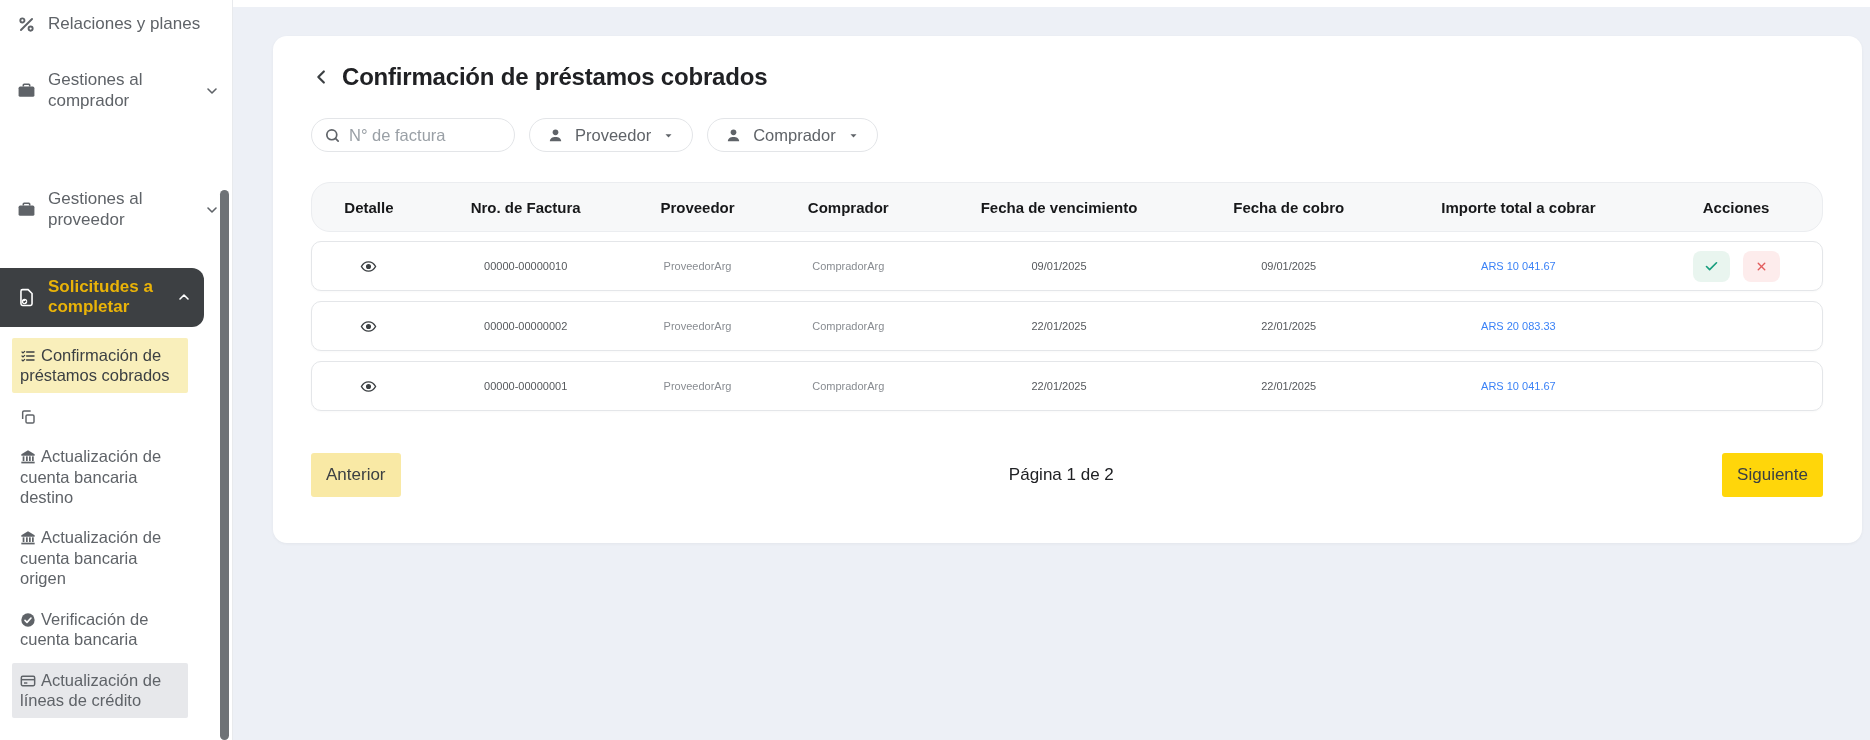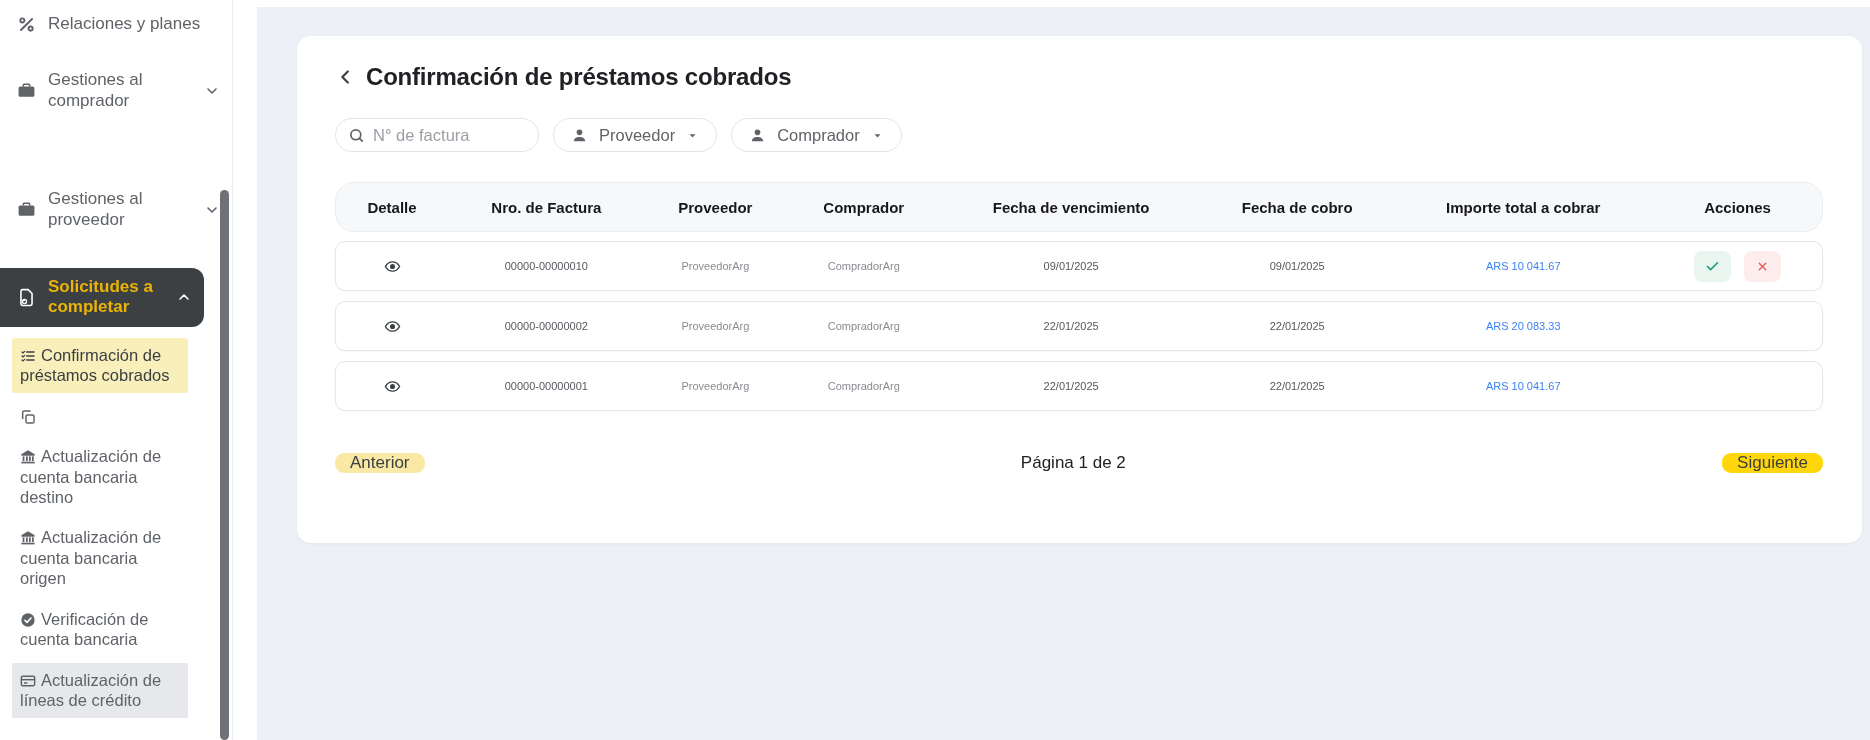--- a/index.html
+++ b/index.html
@@ -1,18 +1,18 @@
 <!DOCTYPE html>
 <html><head>
 <meta charset="utf-8">
 <style>
   * { margin:0; padding:0; box-sizing:border-box; }
   html,body { width:1870px; height:740px; overflow:hidden; background:#fff;
     font-family:"Liberation Sans", sans-serif; -webkit-font-smoothing:antialiased; }
-  .app { display:flex; width:1870px; height:740px;gap:24px; }
+  .app { display:flex; width:1870px; height:740px; }
 
   
   .sidebar { width:233px; flex-shrink:0; background:#fff; border-right:1px solid #e8eaed;
     position:relative; padding-top:10px; height:740px; overflow:hidden; }
   .side-item { display:flex; align-items:center; gap:12px; padding:4px 12px 4px 17px;
     color:#5f6368; font-size:17px; line-height:1.2; cursor:pointer; }
   .side-item .nav-ic { flex-shrink:0; display:flex; color:#5f6368; }
   .side-item .nav-label { flex:1; }
   .side-item .chev { flex-shrink:0; display:flex; color:#5f6368; }
   .it-relaciones { margin-bottom:28px; }
@@ -62,22 +62,22 @@
   .cell-amount { color:#3b82f6; }
   .eye-btn { background:none; border:0; cursor:pointer; color:#3c4043; display:flex;
     align-items:center; justify-content:center; margin:0 auto; padding:4px; }
   .actions-cell { display:flex; gap:13px; justify-content:center; }
   .act-btn { width:37px; height:31px; border:0; border-radius:8px; cursor:pointer;
     display:flex; align-items:center; justify-content:center; }
   .act-approve { background:#e9f5ef; color:#169d7d; }
   .act-reject { background:#fdecec; color:#e25c5c; }
 
   .pager { display:flex; align-items:center; margin-top:42px; }
-  .btn { border:0; border-radius:9px; font-size:17px; font-family:inherit; cursor:pointer;
-    padding:0 15px; color:#3c4043; }
+  .btn { border:0; border-radius:3px; font-size:17px; font-family:inherit; cursor:pointer;
+    padding:12px 15px; color:#3c4043; }
   .btn-prev { background:#f9e9a5; }
   .btn-next { background:#ffd60a; }
   .page-status { flex:1; text-align:center; font-size:17px; color:#202124; }
 
   svg { display:block; }
 </style>
 </head>
 <body>
 
 <div class="app">

